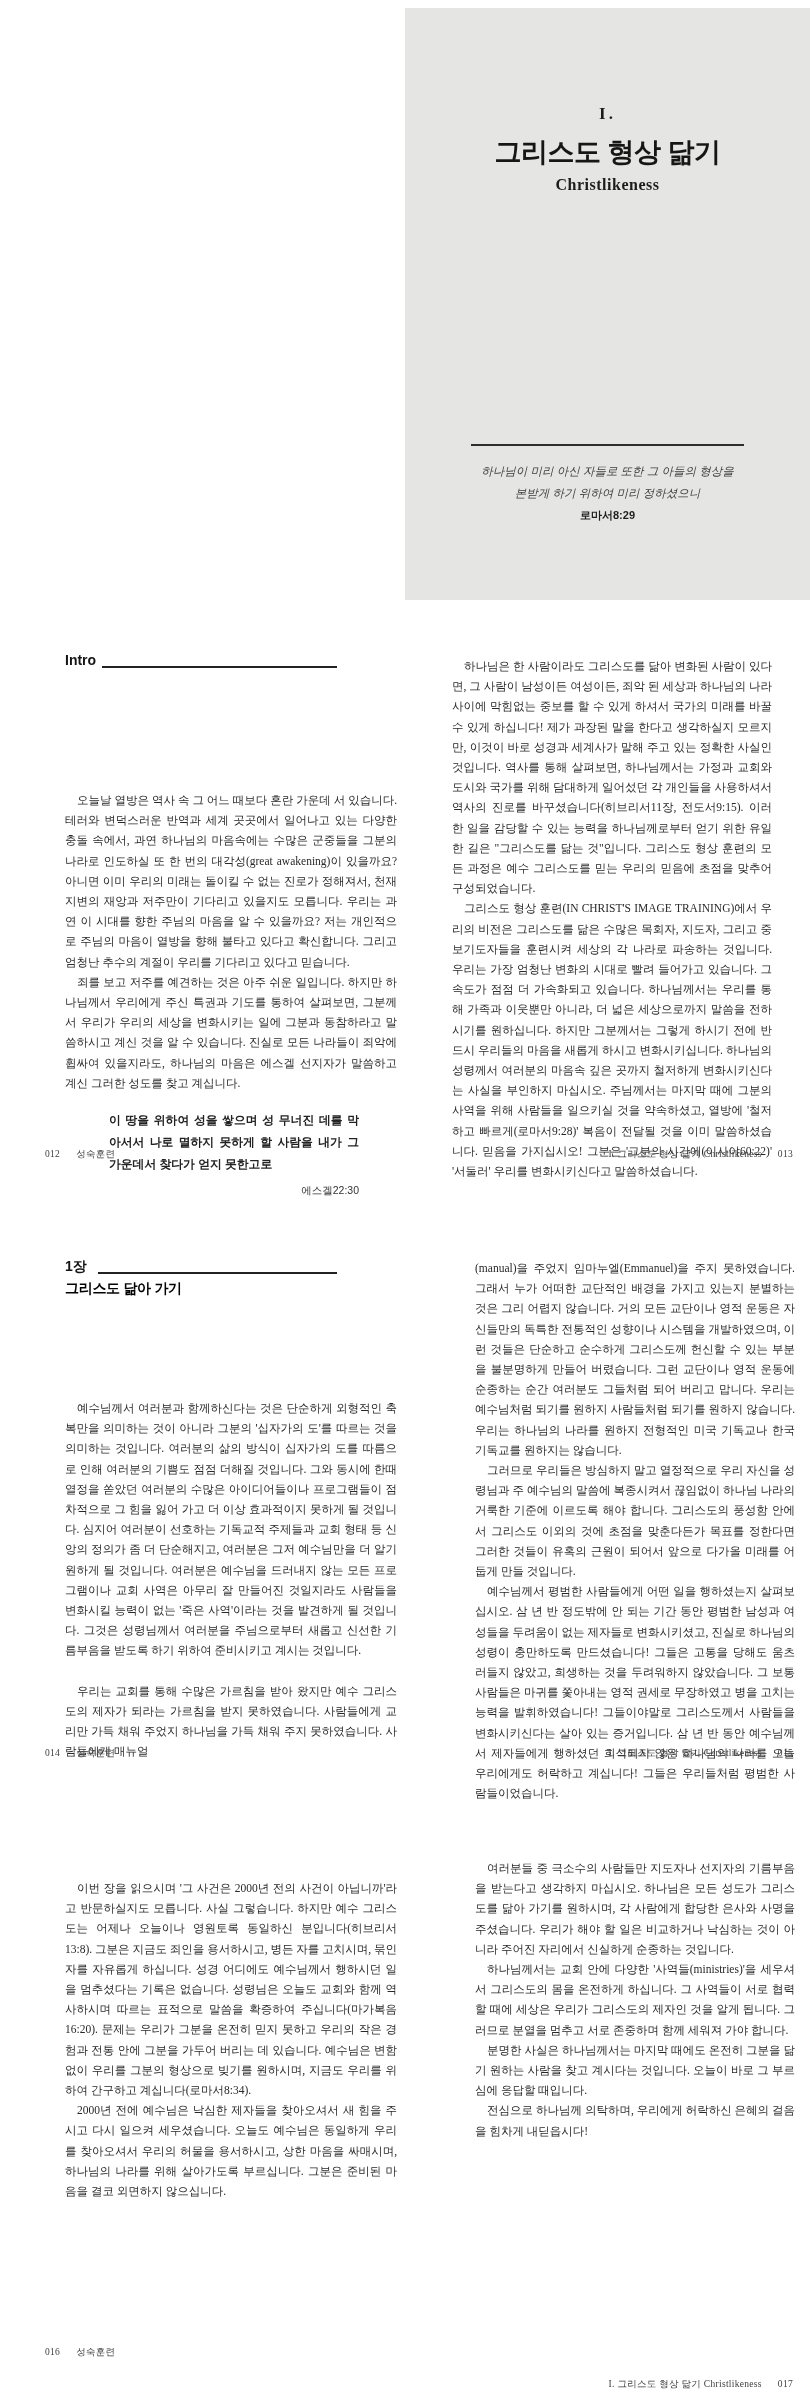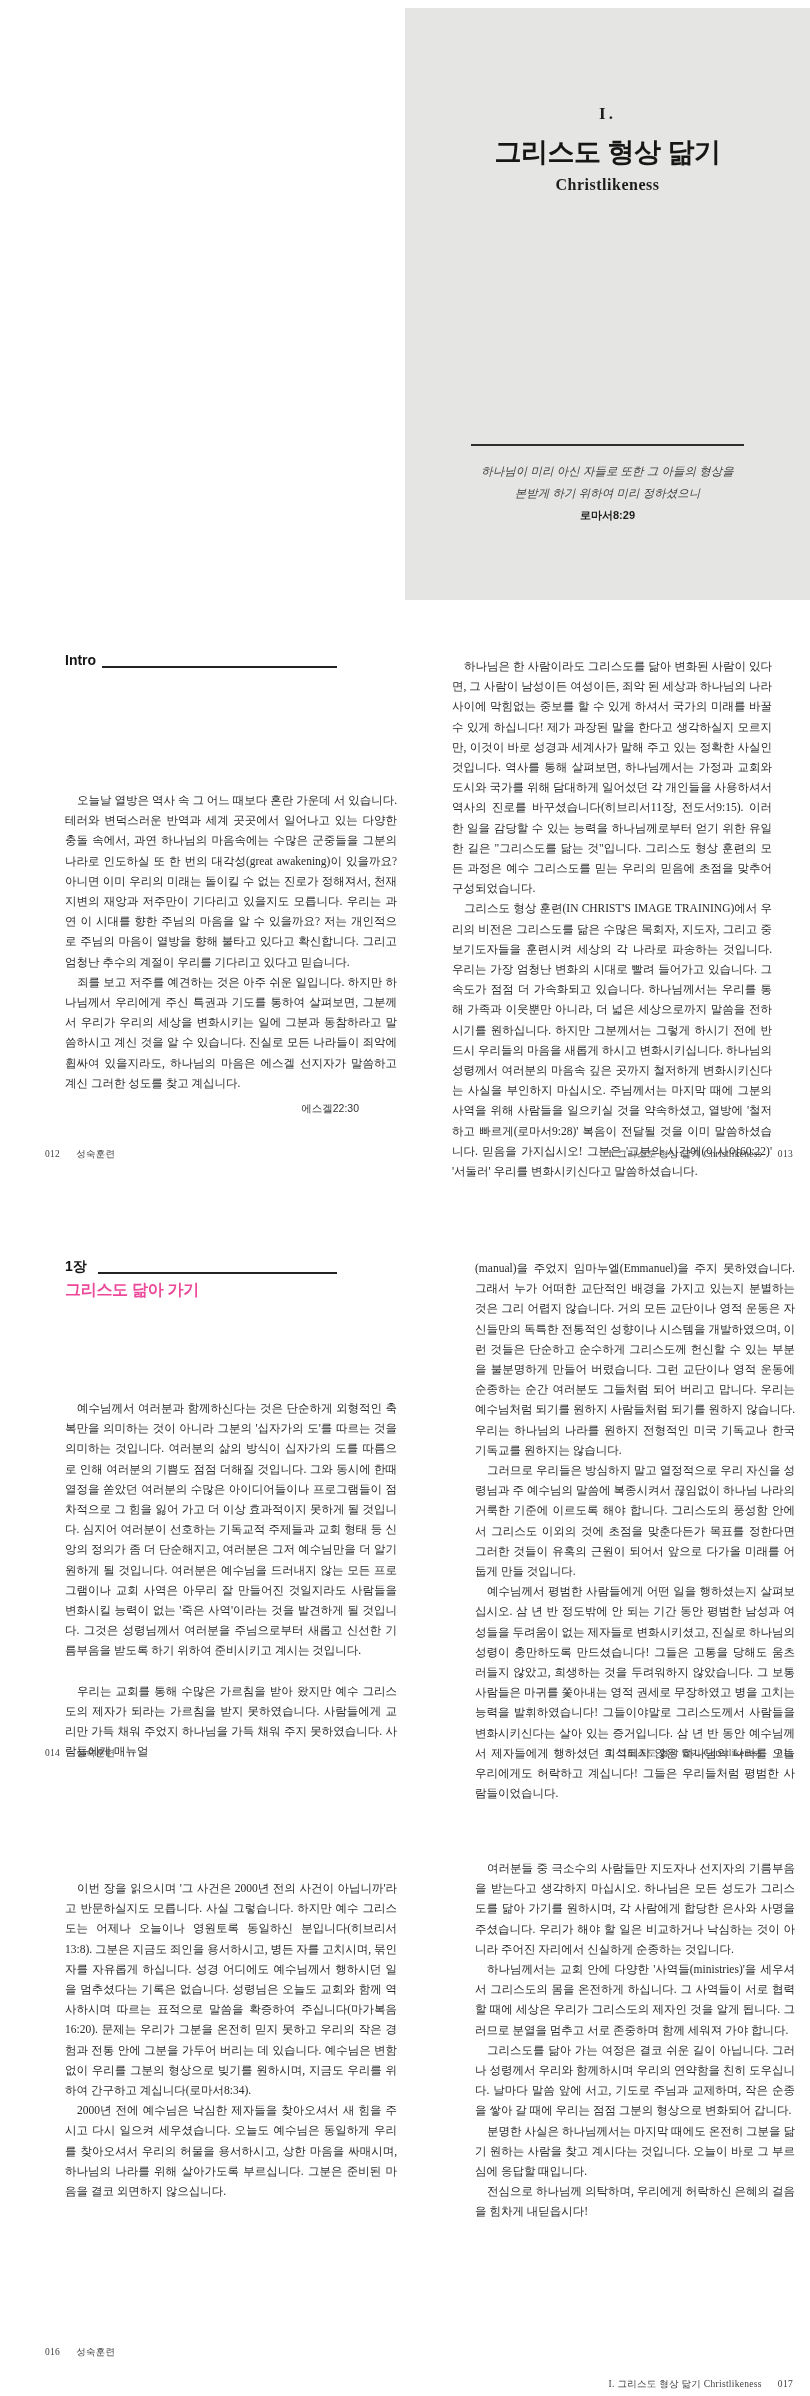--- a/index.html
+++ b/index.html
@@ -23,21 +23,21 @@
               font-size:11.5px;line-height:22px;color:#3c3c3c;}
   .part-quote-ref{position:absolute;left:0;top:500px;width:100%;text-align:center;
                   font-family:"Liberation Sans","DejaVu Sans",sans-serif;font-weight:bold;
                   font-size:11px;color:#1f1f1f;}
 
   
   .sec-label{position:absolute;font-family:"Liberation Sans","DejaVu Sans",sans-serif;
              font-weight:bold;font-size:14px;color:#141414;}
   .sec-rule{position:absolute;height:2px;background:#222222;}
   .chap-title{position:absolute;font-family:"Liberation Sans","DejaVu Sans",sans-serif;
-              font-weight:800;font-size:16px;letter-spacing:-0.3px;color:#ec4899;}
+              font-weight:800;font-size:14px;letter-spacing:-0.3px;color:#000000;}
 
   
   .page-body{position:absolute;text-align:justify;
              font-family:"Liberation Serif","DejaVu Serif",serif;
              font-size:11.5px;line-height:20.2px;color:#282828;}
   .page-body p{margin:0;text-indent:1.05em;}
   .page-body p.no-indent{text-indent:0;}
   .page-body p.gap-before{margin-top:20px;}
 
   
@@ -70,20 +70,21 @@
     </div>
     <div class="part-quote-ref">로마서8:29</div>
   </div>
 
   <div class="sec-label" style="left:65px;top:652px;">Intro</div>
   <div class="sec-rule" style="left:102px;top:666px;width:235px;"></div>
 
   <div class="page-body" style="left:65px;top:790px;width:332px;">
     <p>오늘날 열방은 역사 속 그 어느 때보다 혼란 가운데 서 있습니다. 테러와 변덕스러운 반역과 세계 곳곳에서 일어나고 있는 다양한 충돌 속에서, 과연 하나님의 마음속에는 수많은 군중들을 그분의 나라로 인도하실 또 한 번의 대각성(great awakening)이 있을까요? 아니면 이미 우리의 미래는 돌이킬 수 없는 진로가 정해져서, 천재지변의 재앙과 저주만이 기다리고 있을지도 모릅니다. 우리는 과연 이 시대를 향한 주님의 마음을 알 수 있을까요? 저는 개인적으로 주님의 마음이 열방을 향해 불타고 있다고 확신합니다. 그리고 엄청난 추수의 계절이 우리를 기다리고 있다고 믿습니다.</p>
     <p>죄를 보고 저주를 예견하는 것은 아주 쉬운 일입니다. 하지만 하나님께서 우리에게 주신 특권과 기도를 통하여 살펴보면, 그분께서 우리가 우리의 세상을 변화시키는 일에 그분과 동참하라고 말씀하시고 계신 것을 알 수 있습니다. 진실로 모든 나라들이 죄악에 휩싸여 있을지라도, 하나님의 마음은 에스겔 선지자가 말씀하고 계신 그러한 성도를 찾고 계십니다.</p>
+    <div class="scripture">이 땅을 위하여 성을 쌓으며 성 무너진 데를 막아서서 나로 멸하지 못하게 할 사람을 내가 그 가운데서 찾다가 얻지 못한고로</div>
     <div class="scripture-ref">에스겔22:30</div>
   </div>
 
   <div class="page-body" style="left:452px;top:656px;width:320px;">
     <p>하나님은 한 사람이라도 그리스도를 닮아 변화된 사람이 있다면, 그 사람이 남성이든 여성이든, 죄악 된 세상과 하나님의 나라 사이에 막힘없는 중보를 할 수 있게 하셔서 국가의 미래를 바꿀 수 있게 하십니다! 제가 과장된 말을 한다고 생각하실지 모르지만, 이것이 바로 성경과 세계사가 말해 주고 있는 정확한 사실인 것입니다. 역사를 통해 살펴보면, 하나님께서는 가정과 교회와 도시와 국가를 위해 담대하게 일어섰던 각 개인들을 사용하셔서 역사의 진로를 바꾸셨습니다(히브리서11장, 전도서9:15). 이러한 일을 감당할 수 있는 능력을 하나님께로부터 얻기 위한 유일한 길은 "그리스도를 닮는 것"입니다. 그리스도 형상 훈련의 모든 과정은 예수 그리스도를 믿는 우리의 믿음에 초점을 맞추어 구성되었습니다.</p>
     <p>그리스도 형상 훈련(IN CHRIST'S IMAGE TRAINING)에서 우리의 비전은 그리스도를 닮은 수많은 목회자, 지도자, 그리고 중보기도자들을 훈련시켜 세상의 각 나라로 파송하는 것입니다. 우리는 가장 엄청난 변화의 시대로 빨려 들어가고 있습니다. 그 속도가 점점 더 가속화되고 있습니다. 하나님께서는 우리를 통해 가족과 이웃뿐만 아니라, 더 넓은 세상으로까지 말씀을 전하시기를 원하십니다. 하지만 그분께서는 그렇게 하시기 전에 반드시 우리들의 마음을 새롭게 하시고 변화시키십니다. 하나님의 성령께서 여러분의 마음속 깊은 곳까지 철저하게 변화시키신다는 사실을 부인하지 마십시오. 주님께서는 마지막 때에 그분의 사역을 위해 사람들을 일으키실 것을 약속하셨고, 열방에 '철저하고 빠르게(로마서9:28)' 복음이 전달될 것을 이미 말씀하셨습니다. 믿음을 가지십시오! 그분은 '그분의 시간에(이사야60:22)' '서둘러' 우리를 변화시키신다고 말씀하셨습니다.</p>
   </div>
 
   <div class="footer-left" style="top:1148px;">
     <span>012</span><span class="footer-gap"></span><span>성숙훈련</span>
@@ -115,21 +116,20 @@
   </div>
 
   <div class="page-body" style="left:65px;top:1878px;width:332px;">
     <p>이번 장을 읽으시며 '그 사건은 2000년 전의 사건이 아닙니까'라고 반문하실지도 모릅니다. 사실 그렇습니다. 하지만 예수 그리스도는 어제나 오늘이나 영원토록 동일하신 분입니다(히브리서13:8). 그분은 지금도 죄인을 용서하시고, 병든 자를 고치시며, 묶인 자를 자유롭게 하십니다. 성경 어디에도 예수님께서 행하시던 일을 멈추셨다는 기록은 없습니다. 성령님은 오늘도 교회와 함께 역사하시며 따르는 표적으로 말씀을 확증하여 주십니다(마가복음16:20). 문제는 우리가 그분을 온전히 믿지 못하고 우리의 작은 경험과 전통 안에 그분을 가두어 버리는 데 있습니다. 예수님은 변함없이 우리를 그분의 형상으로 빚기를 원하시며, 지금도 우리를 위하여 간구하고 계십니다(로마서8:34).</p>
     <p>2000년 전에 예수님은 낙심한 제자들을 찾아오셔서 새 힘을 주시고 다시 일으켜 세우셨습니다. 오늘도 예수님은 동일하게 우리를 찾아오셔서 우리의 허물을 용서하시고, 상한 마음을 싸매시며, 하나님의 나라를 위해 살아가도록 부르십니다. 그분은 준비된 마음을 결코 외면하지 않으십니다.</p>
   </div>
 
   <div class="page-body" style="left:475px;top:1858px;width:320px;">
     <p>여러분들 중 극소수의 사람들만 지도자나 선지자의 기름부음을 받는다고 생각하지 마십시오. 하나님은 모든 성도가 그리스도를 닮아 가기를 원하시며, 각 사람에게 합당한 은사와 사명을 주셨습니다. 우리가 해야 할 일은 비교하거나 낙심하는 것이 아니라 주어진 자리에서 신실하게 순종하는 것입니다.</p>
     <p>하나님께서는 교회 안에 다양한 '사역들(ministries)'을 세우셔서 그리스도의 몸을 온전하게 하십니다. 그 사역들이 서로 협력할 때에 세상은 우리가 그리스도의 제자인 것을 알게 됩니다. 그러므로 분열을 멈추고 서로 존중하며 함께 세워져 가야 합니다.</p>
-    <p>그리스도를 닮아 가는 여정은 결코 쉬운 길이 아닙니다. 그러나 성령께서 우리와 함께하시며 우리의 연약함을 친히 도우십니다. 날마다 말씀 앞에 서고, 기도로 주님과 교제하며, 작은 순종을 쌓아 갈 때에 우리는 점점 그분의 형상으로 변화되어 갑니다.</p>
     <p>분명한 사실은 하나님께서는 마지막 때에도 온전히 그분을 닮기 원하는 사람을 찾고 계시다는 것입니다. 오늘이 바로 그 부르심에 응답할 때입니다.</p>
     <p>전심으로 하나님께 의탁하며, 우리에게 허락하신 은혜의 걸음을 힘차게 내딛읍시다!</p>
   </div>
 
   <div class="footer-left" style="top:2346px;">
     <span>016</span><span class="footer-gap"></span><span>성숙훈련</span>
   </div>
   <div class="footer-right" style="top:2346px;margin-top:32px;">
     <span>I. 그리스도 형상 닮기 Christlikeness</span><span class="footer-gap"></span><span>017</span>
   </div>

